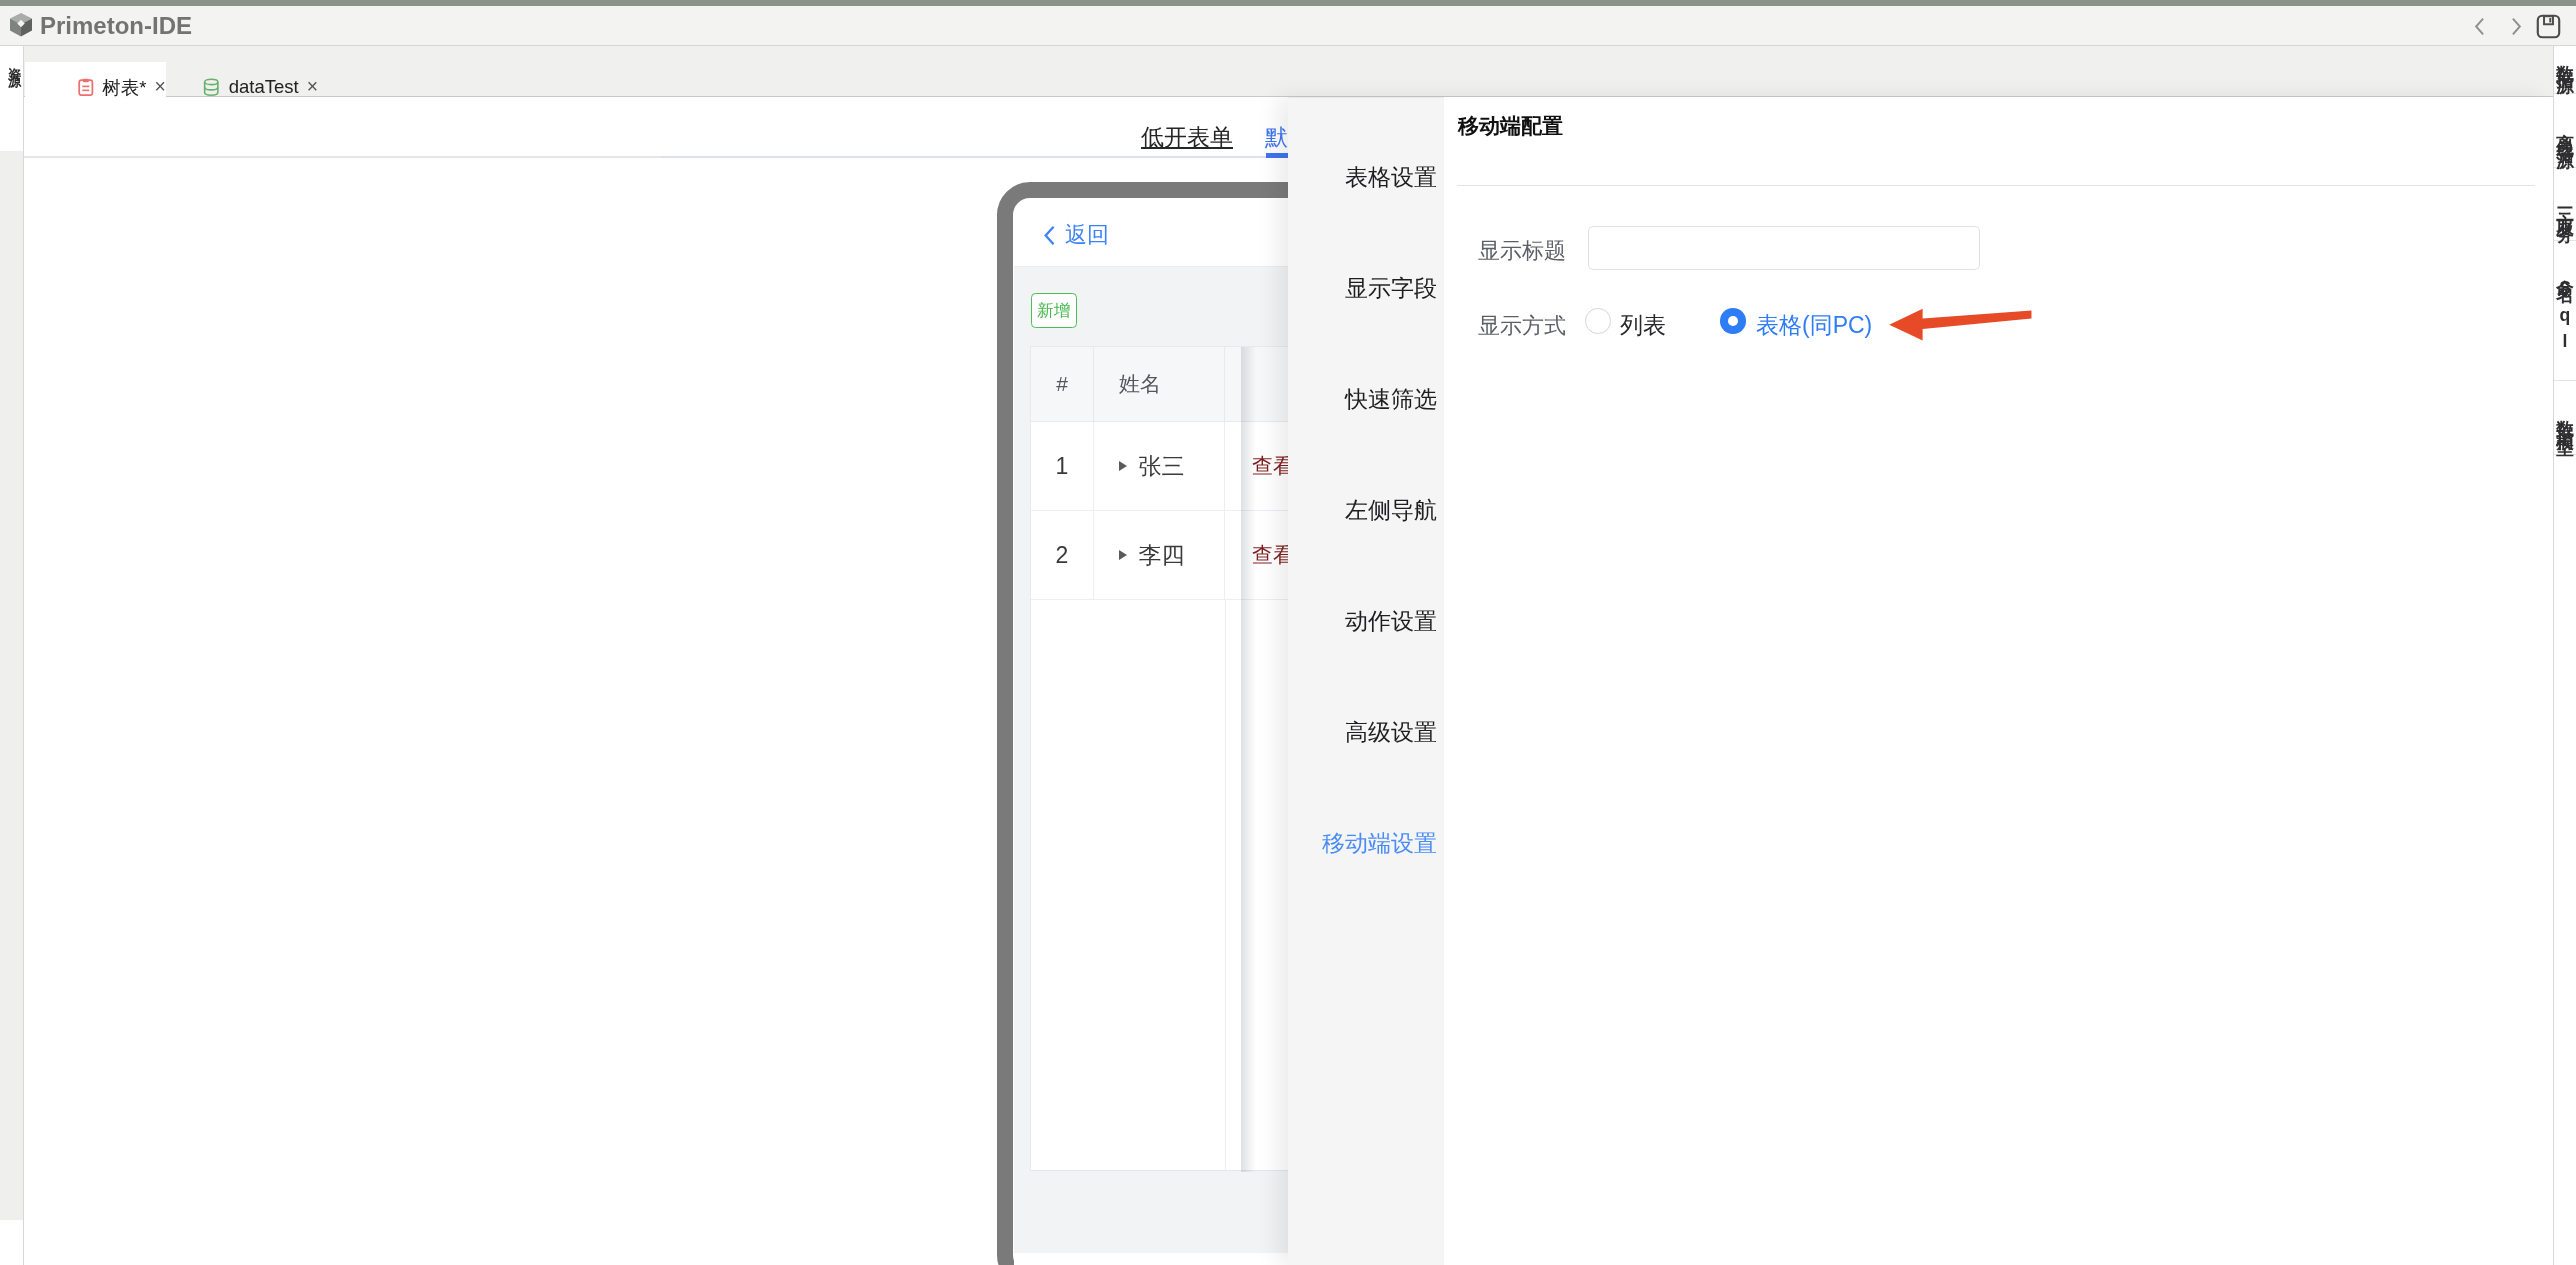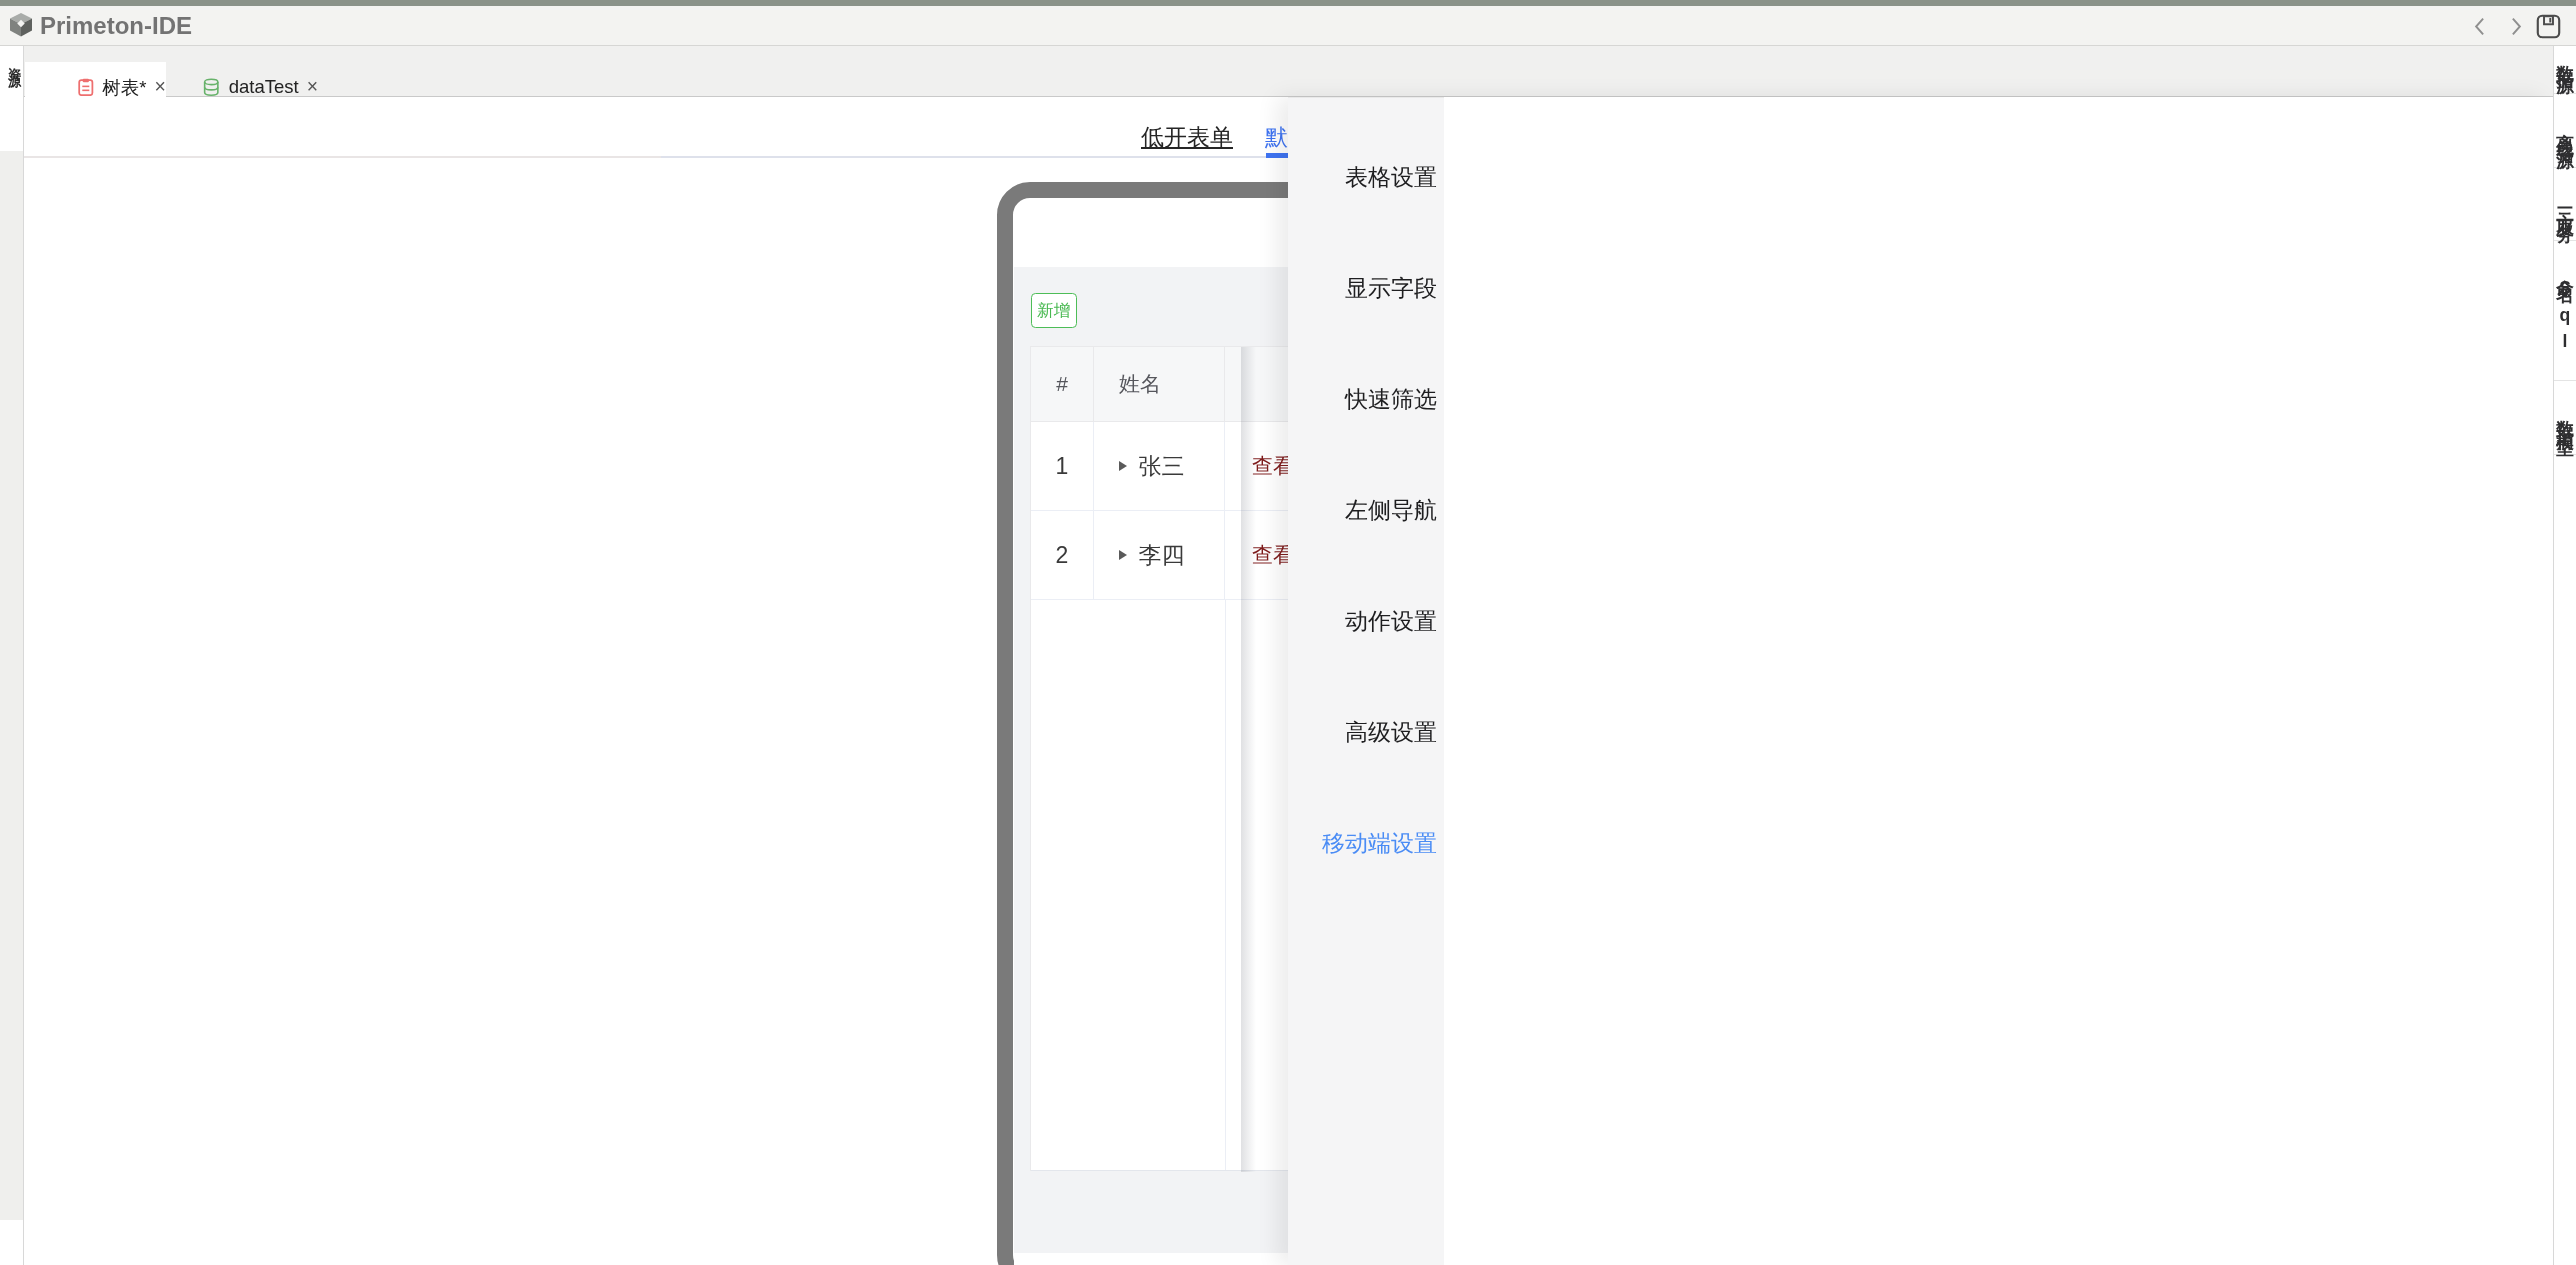--- a/index.html
+++ b/index.html
@@ -151,20 +151,30 @@
   <div class="abs canvas">
     <span class="abs subtab" style="left:1117px;text-decoration:underline;">低开表单</span>
     <span class="abs subtab active" style="left:1241px;">默</span>
     <div class="abs subline-l"></div>
     <div class="abs subline-r"></div>
     <div class="abs subline-blue"></div>
   </div>
 
   <div class="abs bezel"></div>
   <div class="abs screen">
+    <div class="ph-header">
+      <span class="ph-back">
+        <span>
+          <svg width="13.2" height="23" viewBox="0 0 15 26">
+              <polyline points="12,3 3,13 12,23" fill="none" stroke="#3e82f6" stroke-width="2.6"></polyline>
+            </svg>
+        </span>
+        <span>返回</span>
+      </span>
+    </div>
     <div class="ph-body">
       <div class="addbtn">新增</div>
       <div class="mtable">
         <div class="mt-head">
           <div class="c c1">#</div>
           <div class="c c2">姓名</div>
           <div class="c c3"></div>
         </div>
         <div class="mt-row">
           <div class="c c1">1</div>
@@ -197,20 +207,39 @@
   <div class="abs drawer">
     <div class="dmenu">
       <div class="mi">表格设置</div>
       <div class="mi">显示字段</div>
       <div class="mi">快速筛选</div>
       <div class="mi">左侧导航</div>
       <div class="mi">动作设置</div>
       <div class="mi">高级设置</div>
       <div class="mi active">移动端设置</div>
     </div>
+    <div class="dcontent">
+      <div class="dtitle">移动端配置</div>
+      <div class="ddivider"></div>
+
+      <span class="flabel" style="left:34px; top:139px;">显示标题</span>
+      <input class="dinput" type="text" value="" style="">
+
+      <span class="flabel" style="left:34px; top:214px;">显示方式</span>
+      <span class="radio off" style="left:141px; top:211px;"></span>
+      <span class="rlabel plain" style="left:176px; top:213px;">列表</span>
+      <span class="radio on" style="left:276px; top:211px;"></span>
+      <span class="rlabel blue" style="left:312px; top:213px;">表格(同PC)</span>
+
+      <span class="abs" style="left:440px; top:202px;">
+        <svg width="158" height="46" viewBox="0 0 180 52">
+          <polygon points="6,29 44,11 44,22 168,13 168,22 44,34 44,47" fill="#e64a26"></polygon>
+        </svg>
+      </span>
+    </div>
   </div>
 
   <div class="abs right-rail">
     <div class="rr-item first">
         <span>数据源</span>
       </div>
     <div class="rr-div"></div>
     <div class="rr-item">
         <span>离线资源</span>
       </div>

